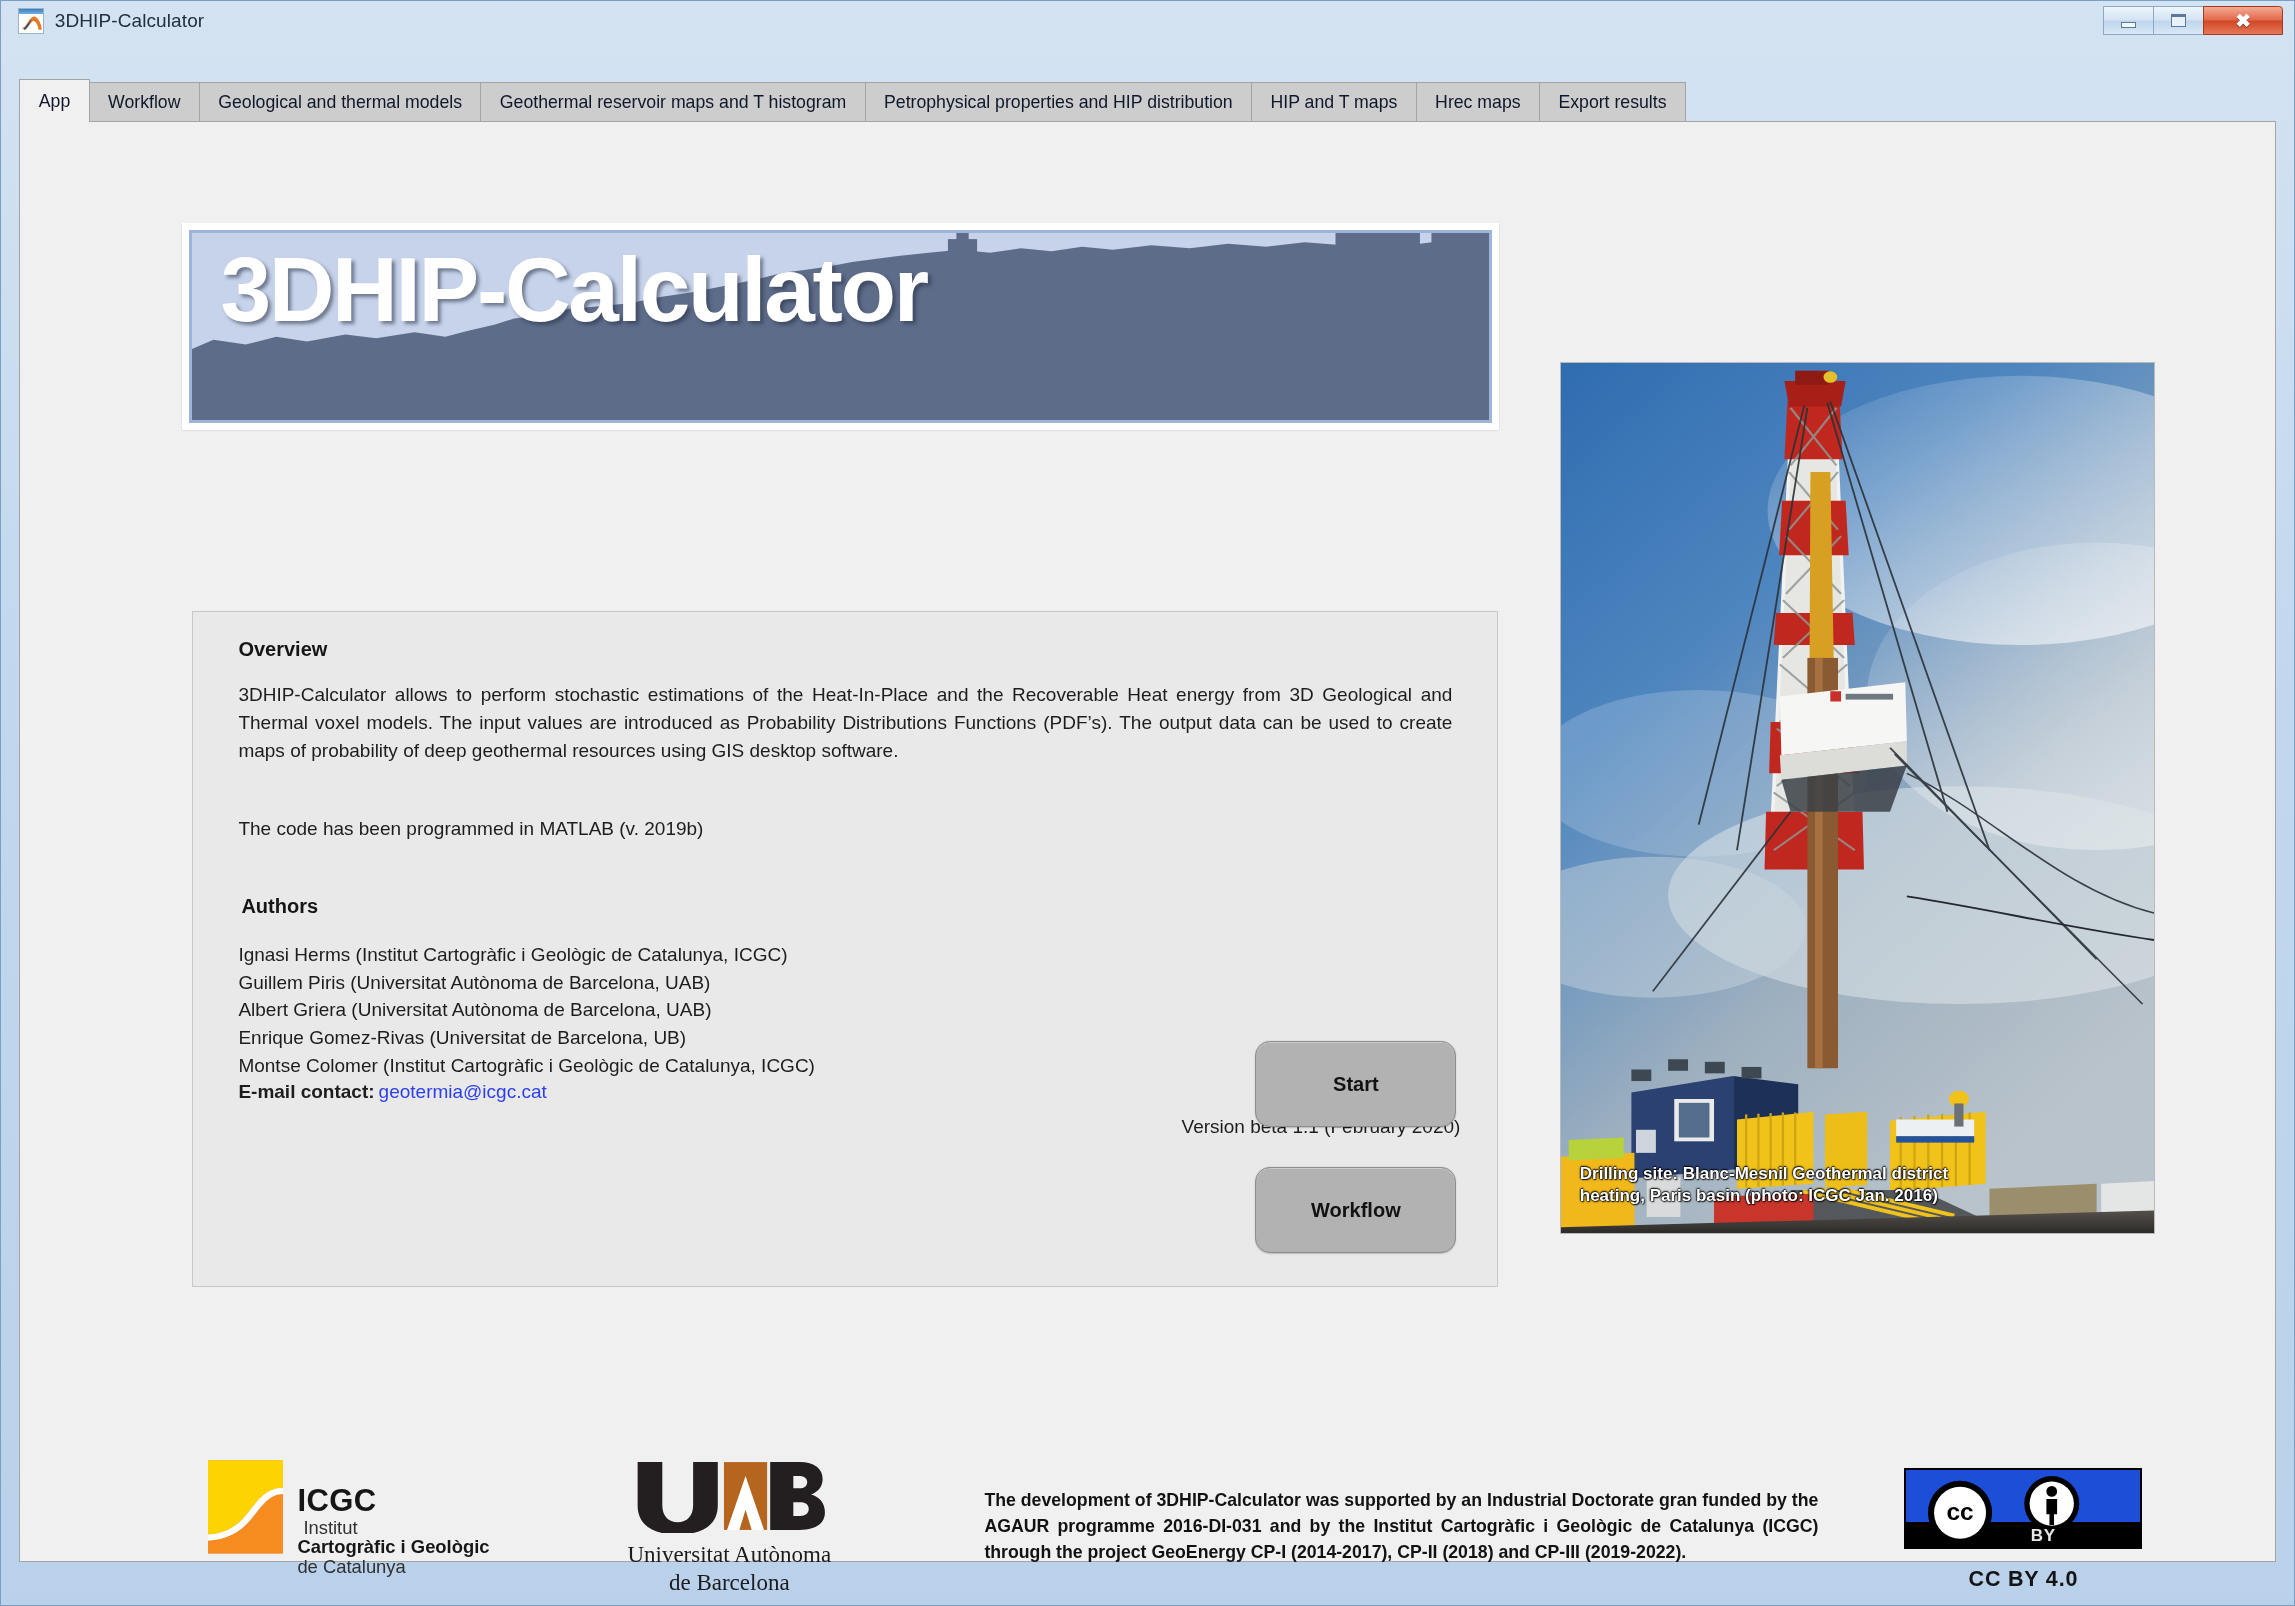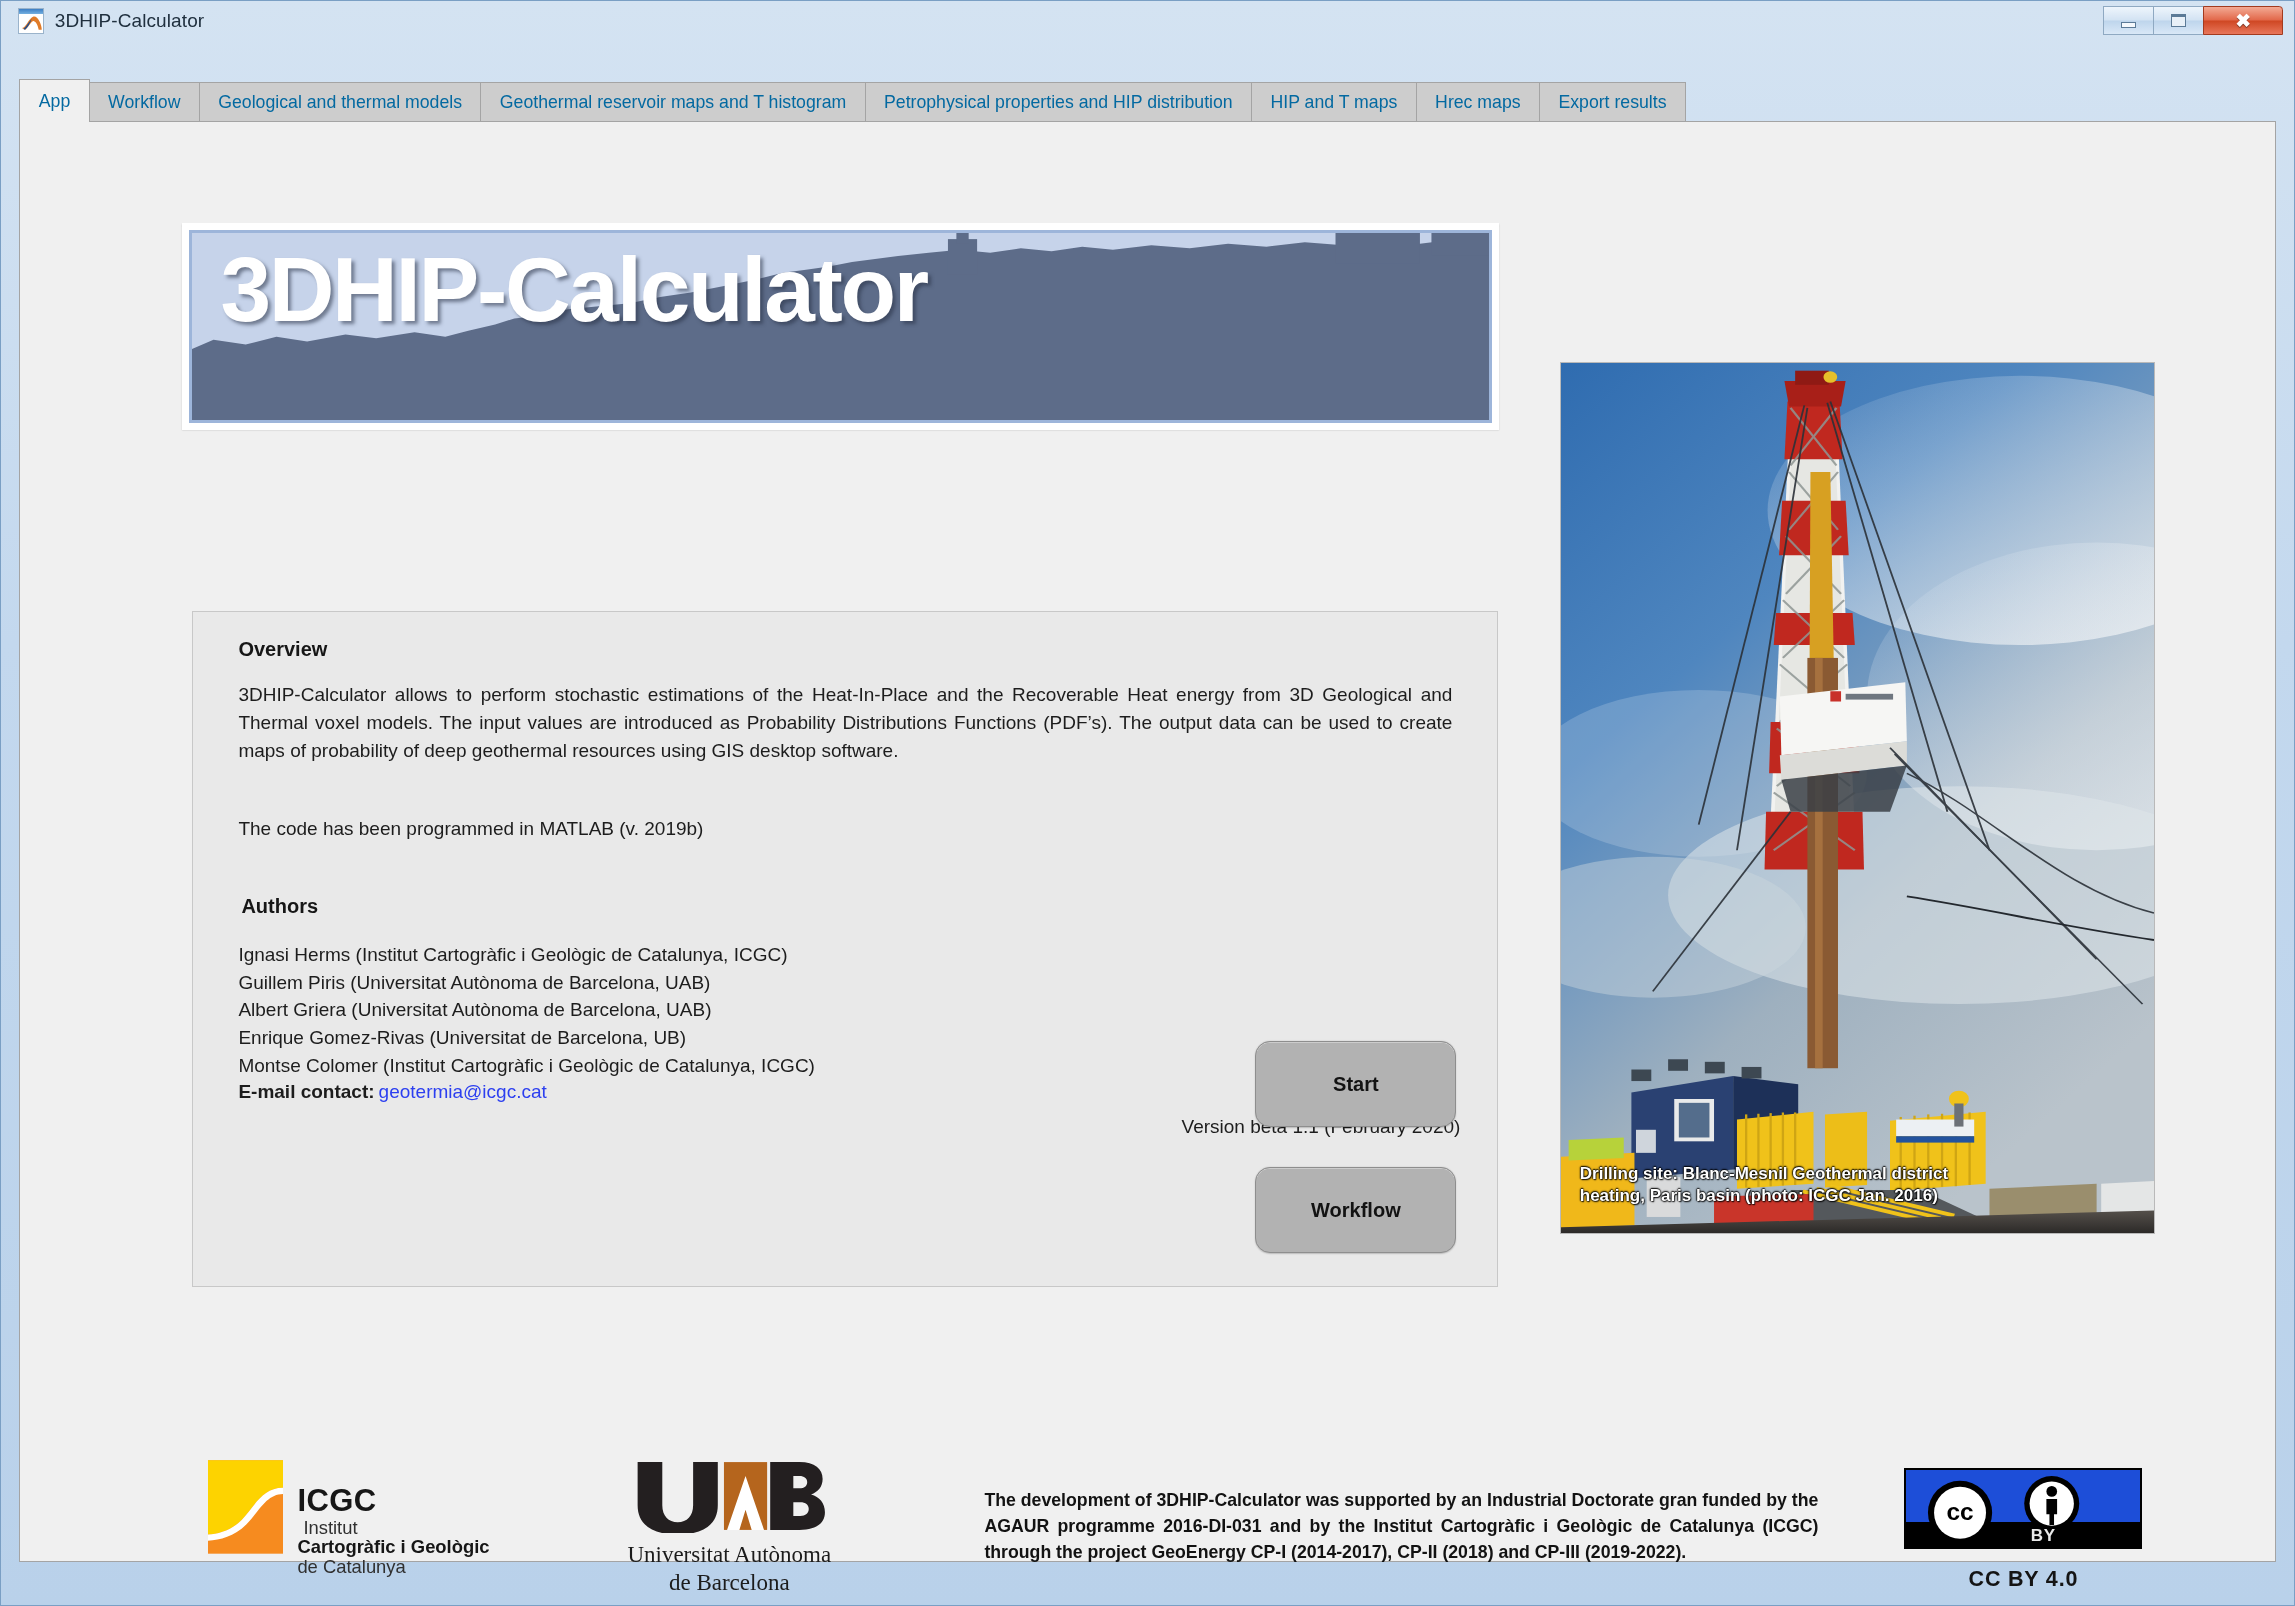--- a/index.html
+++ b/index.html
@@ -97,21 +97,21 @@
   }
   .tab {
     height: 40px;
     padding: 0 18.4px;
     background: #cdcdcd;
     border: 0.8px solid #a4a4a4;
     border-bottom: none;
     border-left: none;
     display: flex; align-items: center;
     font-size: 17.7px;
-    color: #0369a1;
+    color: #0f172a;
     white-space: nowrap;
     cursor: default;
   }
   .tab:first-child { border-left: 0.8px solid #a4a4a4; }
   .tab.active {
     background: #f0f0f0;
     border-color: #a4a4a4;
     height: 43px;
     position: relative;
     z-index: 3;

